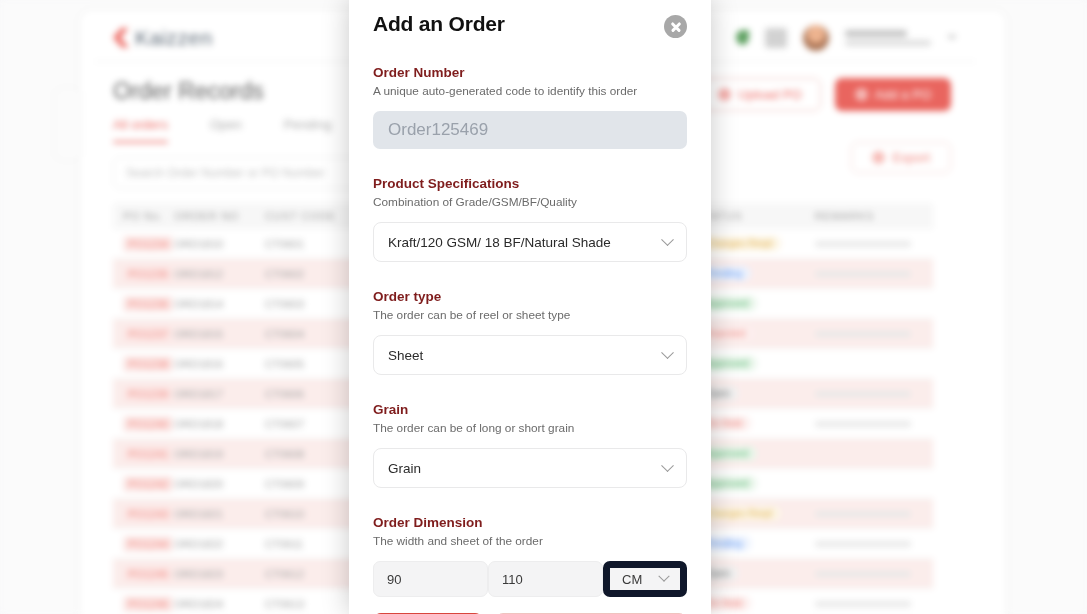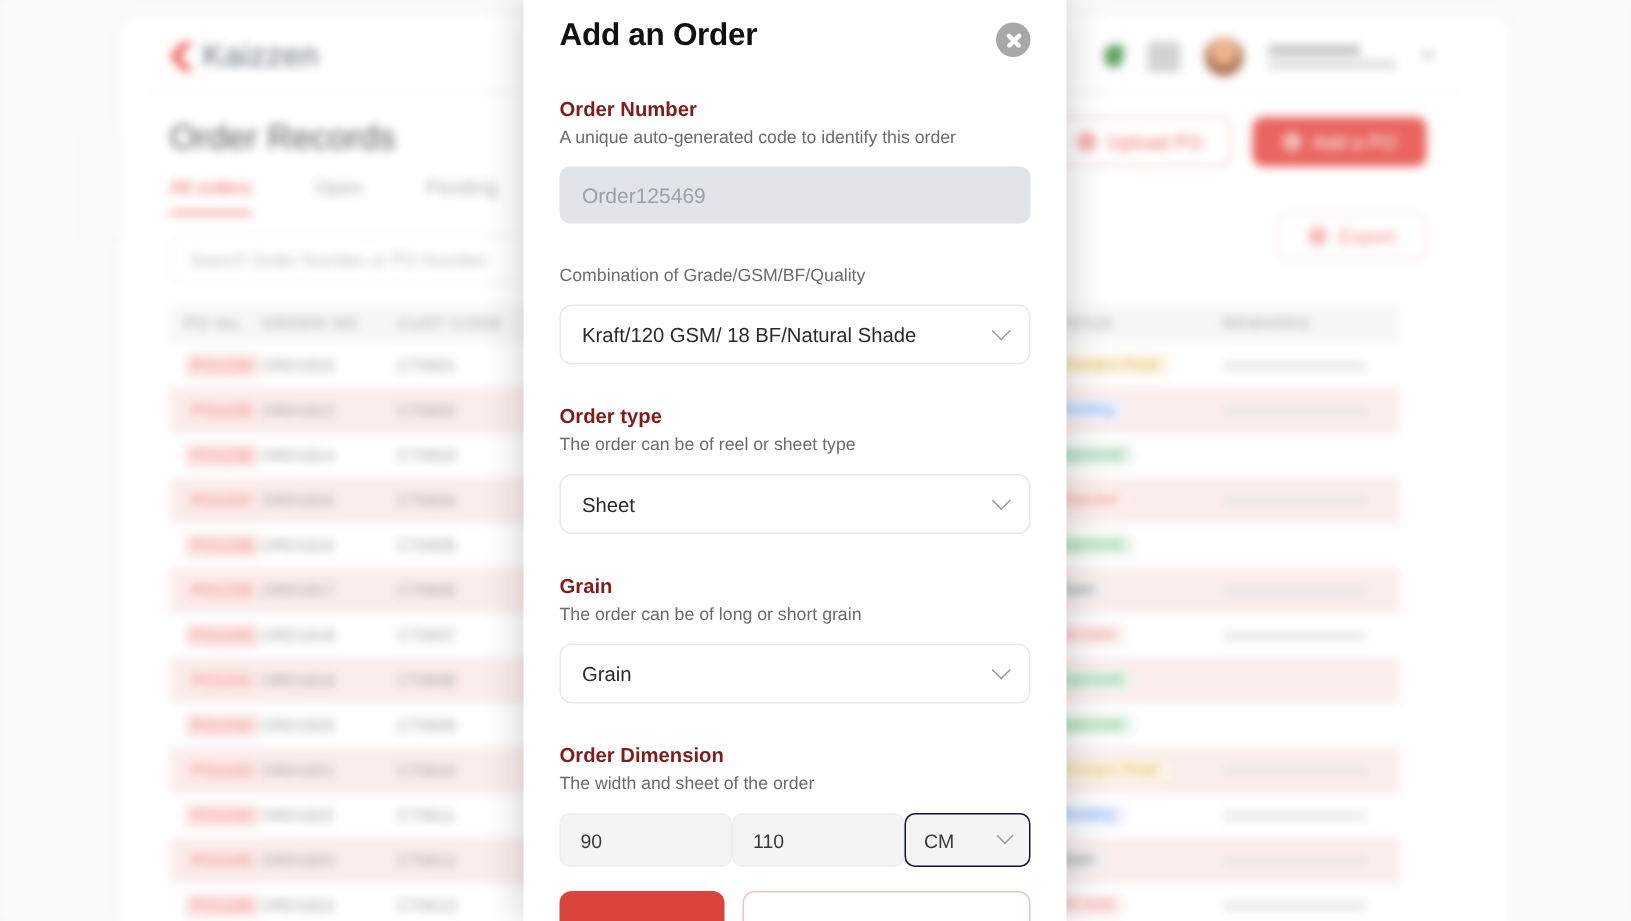--- a/index.html
+++ b/index.html
@@ -132,41 +132,41 @@
   #close-btn::after{ transform:translate(-50%,-50%) rotate(-45deg); }
 
   .field{ margin-top:27px; }
   .field:first-of-type{ margin-top:32px; }
   .f-label{ font-size:13.5px; font-weight:bold; color:#7f1d1d; }
   .f-desc{ font-size:11.8px; color:#6b6b6b; margin-top:4px; }
 
   .f-input{
     margin-top:13px; height:38px; border-radius:7px;
     display:flex; align-items:center; padding:0 15px;
-    font-size:14px;
+    font-size:17px;
   }
   .f-input.readonly{ background:#e1e5ea; color:#9aa1ab; }
   .f-select{
     margin-top:13px; height:40px; border:1px solid #e9e9ea; border-radius:8px;
     background:#fff; display:flex; align-items:center; padding:11px 14px;
     font-size:13.5px; color:#2b2b2b; cursor:pointer;
   }
   .chev{
     margin-left:auto; width:9px; height:9px;
     border-right:1.7px solid #9a9a9a; border-bottom:1.7px solid #9a9a9a;
     transform:rotate(45deg) translate(-2px,-2px);
   }
   .dim-row{ margin-top:13px; display:flex; }
   .dim-in{
     flex:1; height:36px; background:#f4f4f5; border:1px solid #ededee;
     border-radius:7px; display:flex; align-items:center; padding:0 13px;
     font-size:13px; color:#3a3a3a;
   }
   .dim-unit{
-    width:84px; flex:none; height:36px; background:#f4f4f5; border:1px solid #0f172a;
+    width:84px; flex:none; height:36px; background:#f4f4f5; border:7px solid #0f172a;
     border-radius:7px; display:flex; align-items:center; padding:0 12px;
     font-size:13px; color:#3a3a3a; cursor:pointer;
   }
   .dim-unit .chev{ width:8px;height:8px; }
   #modal-foot{ display:flex; gap:12px; margin-top:16px; }
   .m-btn-primary{
     flex:0 0 110px; height:36px; background:#d9453c; border-radius:8px;
   }
   .m-btn-secondary{
     flex:1; height:36px; background:#fff; border:1px solid #f0c3bf; border-radius:8px;
@@ -443,20 +443,21 @@
       <div id="close-btn"></div>
     </div>
 
     <div class="field">
       <div class="f-label">Order Number</div>
       <div class="f-desc">A unique auto-generated code to identify this order</div>
       <div class="f-input readonly">Order125469</div>
     </div>
 
     <div class="field">
+      <div class="f-label">Product Specifications</div>
       <div class="f-desc">Combination of Grade/GSM/BF/Quality</div>
       <div class="f-select">
         <span>Kraft/120 GSM/ 18 BF/Natural Shade</span>
         <span class="chev"></span>
       </div>
     </div>
 
     <div class="field">
       <div class="f-label">Order type</div>
       <div class="f-desc">The order can be of reel or sheet type</div>

